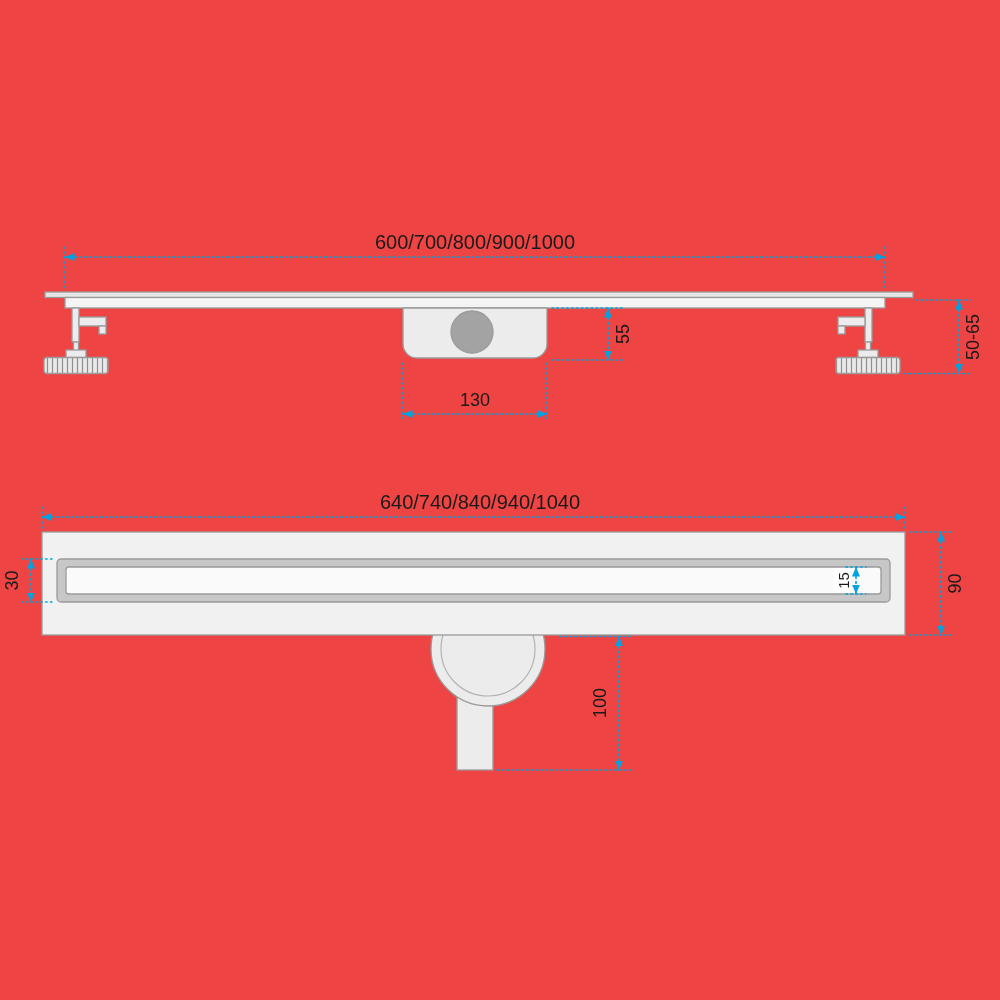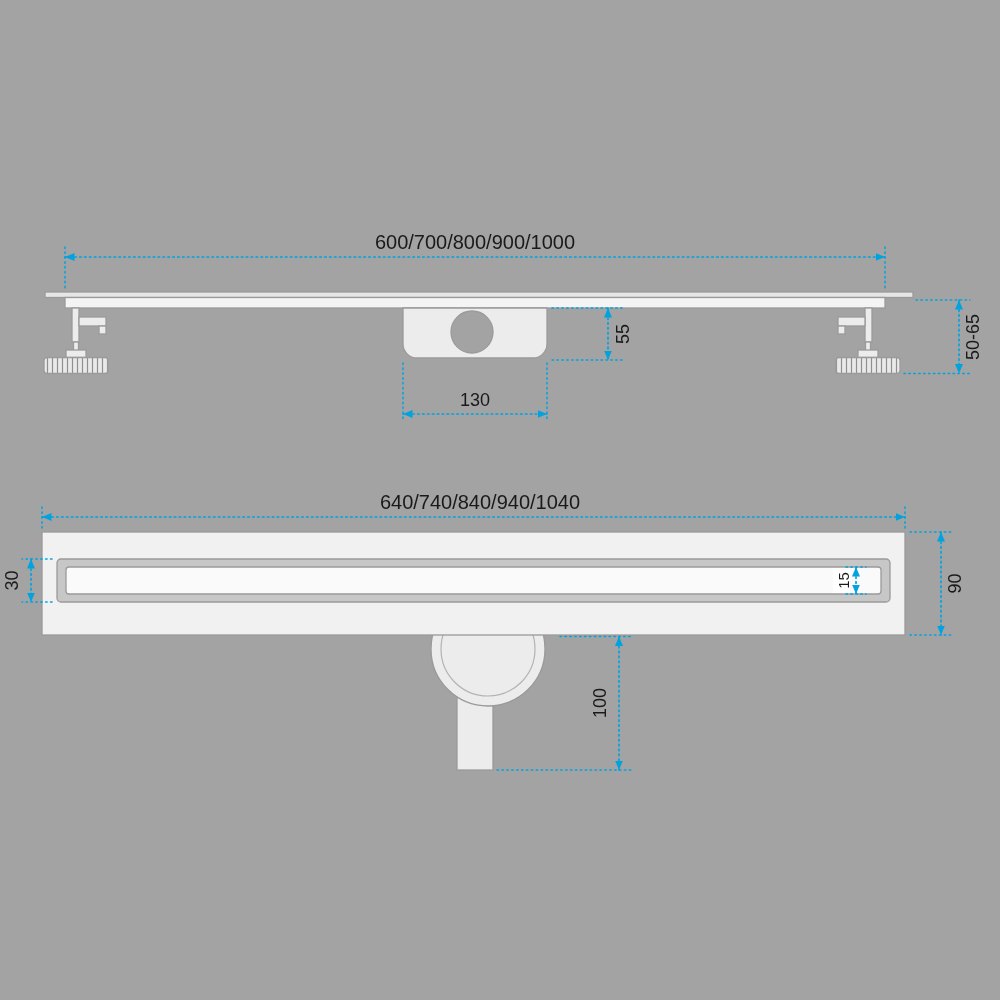--- a/index.html
+++ b/index.html
@@ -1,18 +1,18 @@
 <!DOCTYPE html>
 <html><head>
 <meta charset="utf-8">
 <style>
   html, body { margin: 0; padding: 0; background: #ffffff; }
   .canvas {
     width: 1000px; height: 1000px; position: relative;
-    background: #a3a3a3; overflow: hidden;
+    background: #ef4444; overflow: hidden;
     font-family: "Liberation Sans", sans-serif;
   }
   svg text {
     font-family: "Liberation Sans", sans-serif;
     fill: #1a1a1a;
   }
   
   .dim {
     stroke: #00a3e0; stroke-width: 1.7; fill: none;
     stroke-dasharray: 1.5 3.4; stroke-linecap: round;

